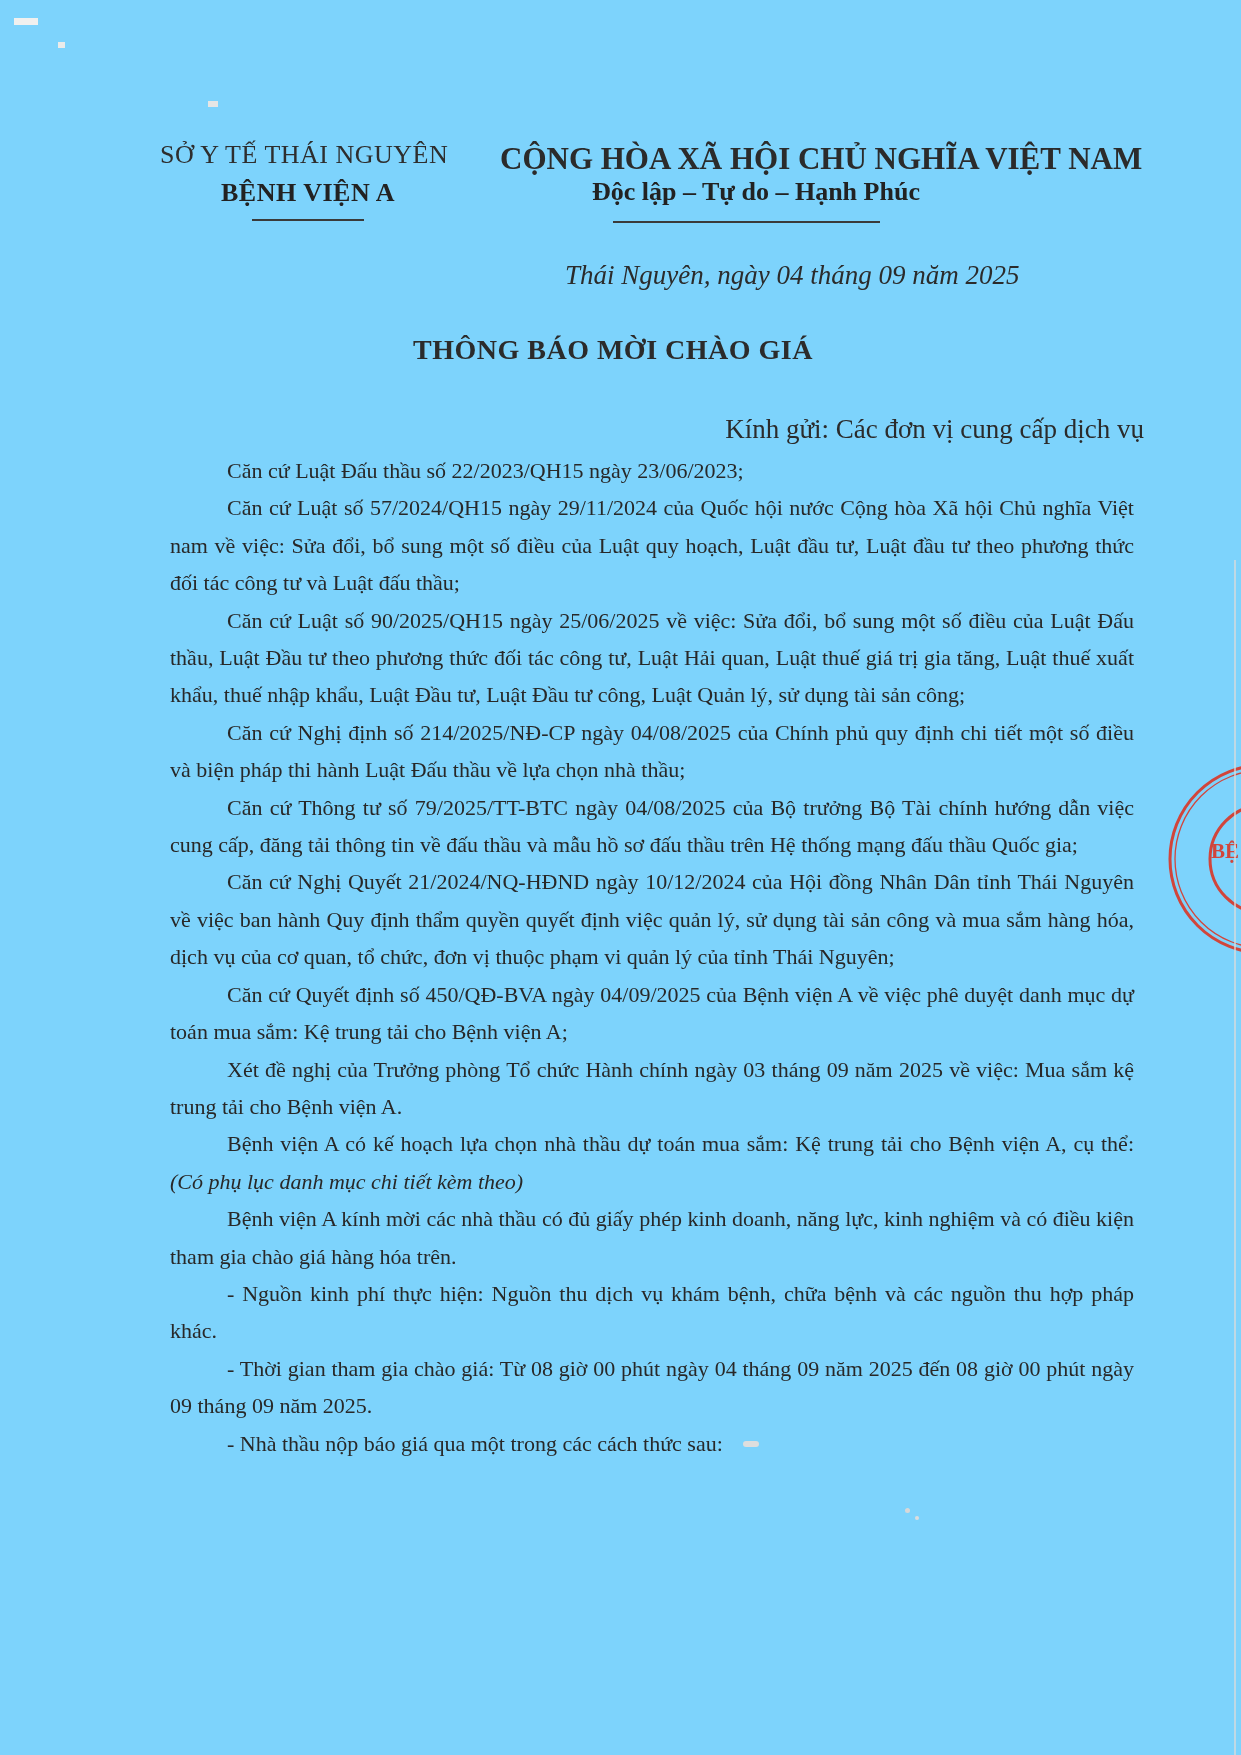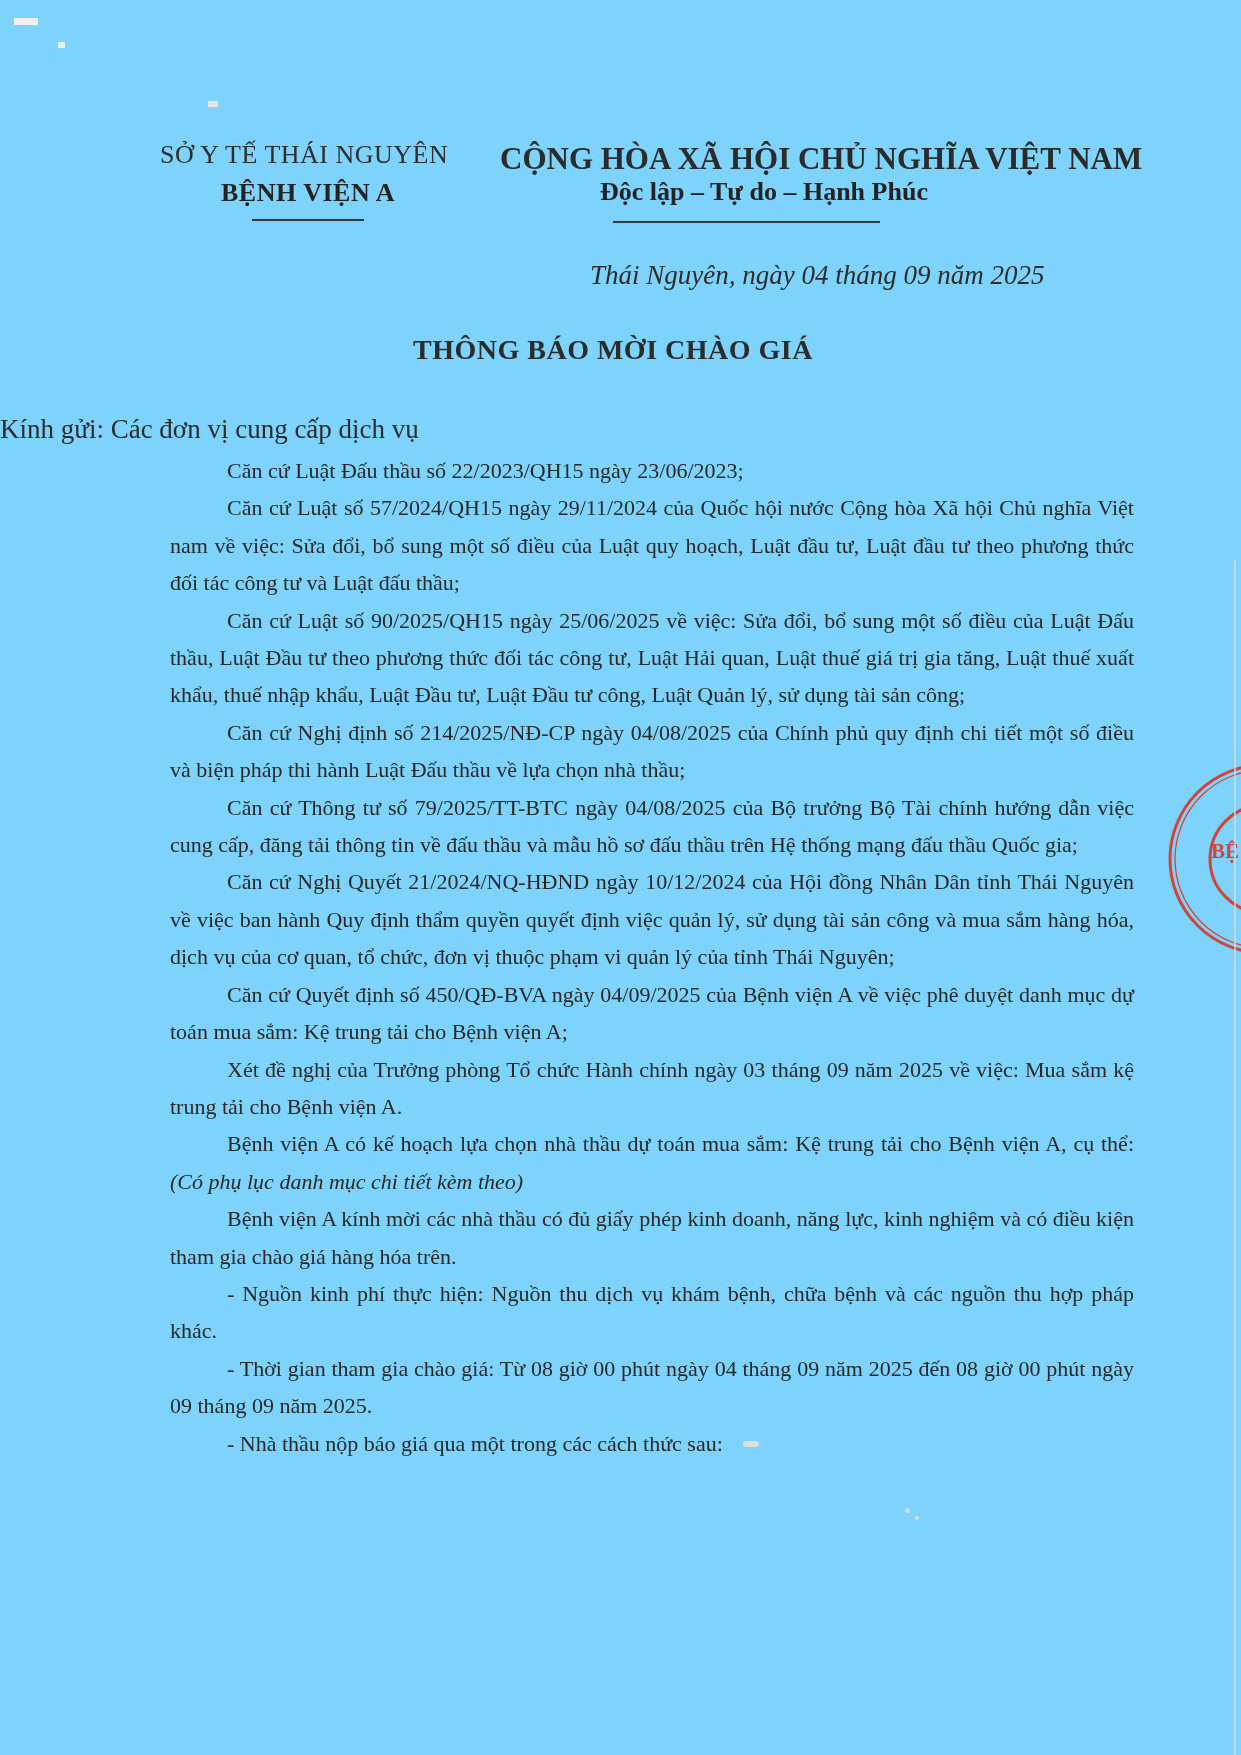--- a/index.html
+++ b/index.html
@@ -25,40 +25,40 @@
   .hdr-left-underline {
     position: absolute; left: 252px; top: 219px;
     width: 112px; height: 2px; background: #3a3a3a;
   }
   .hdr-right-1 {
     position: absolute; left: 500px; top: 141px;
     font-size: 31px; font-weight: bold; color: #2b2b2b; white-space: nowrap;
   }
   .hdr-right-2 {
     position: absolute; left: 592px; top: 177px;
-    font-size: 26px; font-weight: bold; color: #222; white-space: nowrap; margin-left: 8px;
+    font-size: 26px; font-weight: bold; color: #222; white-space: nowrap;
   }
   .hdr-right-underline {
     position: absolute; left: 613px; top: 221px;
     width: 267px; height: 2px; background: #3a3a3a;
   }
   .dateline {
-    position: absolute; left: 590px; top: 260px;
+    position: absolute; left: 565px; top: 260px;
     font-size: 27px; font-style: italic; color: #2b2b2b; white-space: nowrap;
   }
 
   
   .doc-title {
     position: absolute; left: 0; top: 334px; width: 1144px;
     text-align: center; font-size: 28px; font-weight: bold;
     letter-spacing: 0.5px; color: #2b2b2b; padding-left: 41px;
   }
   .salutation {
     position: absolute; left: 0; top: 414px; width: 1144px;
-    text-align: left; font-size: 27px; color: #2b2b2b;
+    text-align: right; font-size: 27px; color: #2b2b2b;
   }
 
   
   .body-col {
     position: absolute; left: 142px; top: 452px; width: 964px;
     font-size: 22px; line-height: 37.4px; text-align: justify; color: #282828; margin-left: 28px;
   }
   .body-col p { margin: 0; text-indent: 57px; }
   .body-col .it { font-style: italic; }
 

